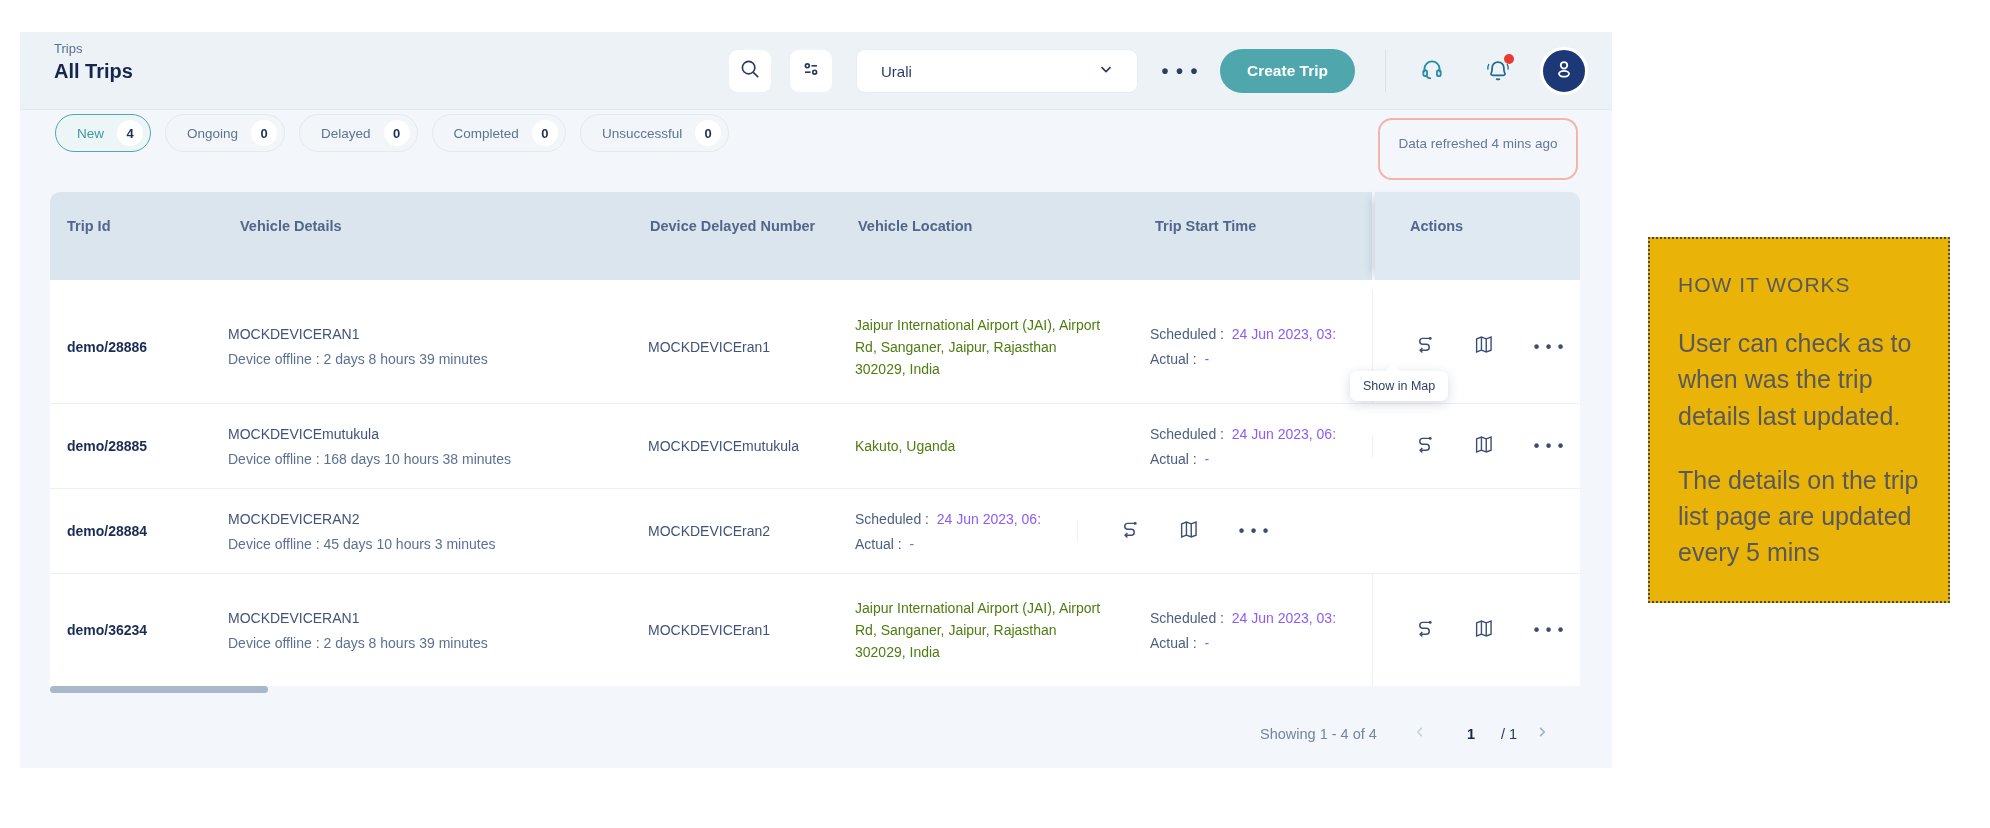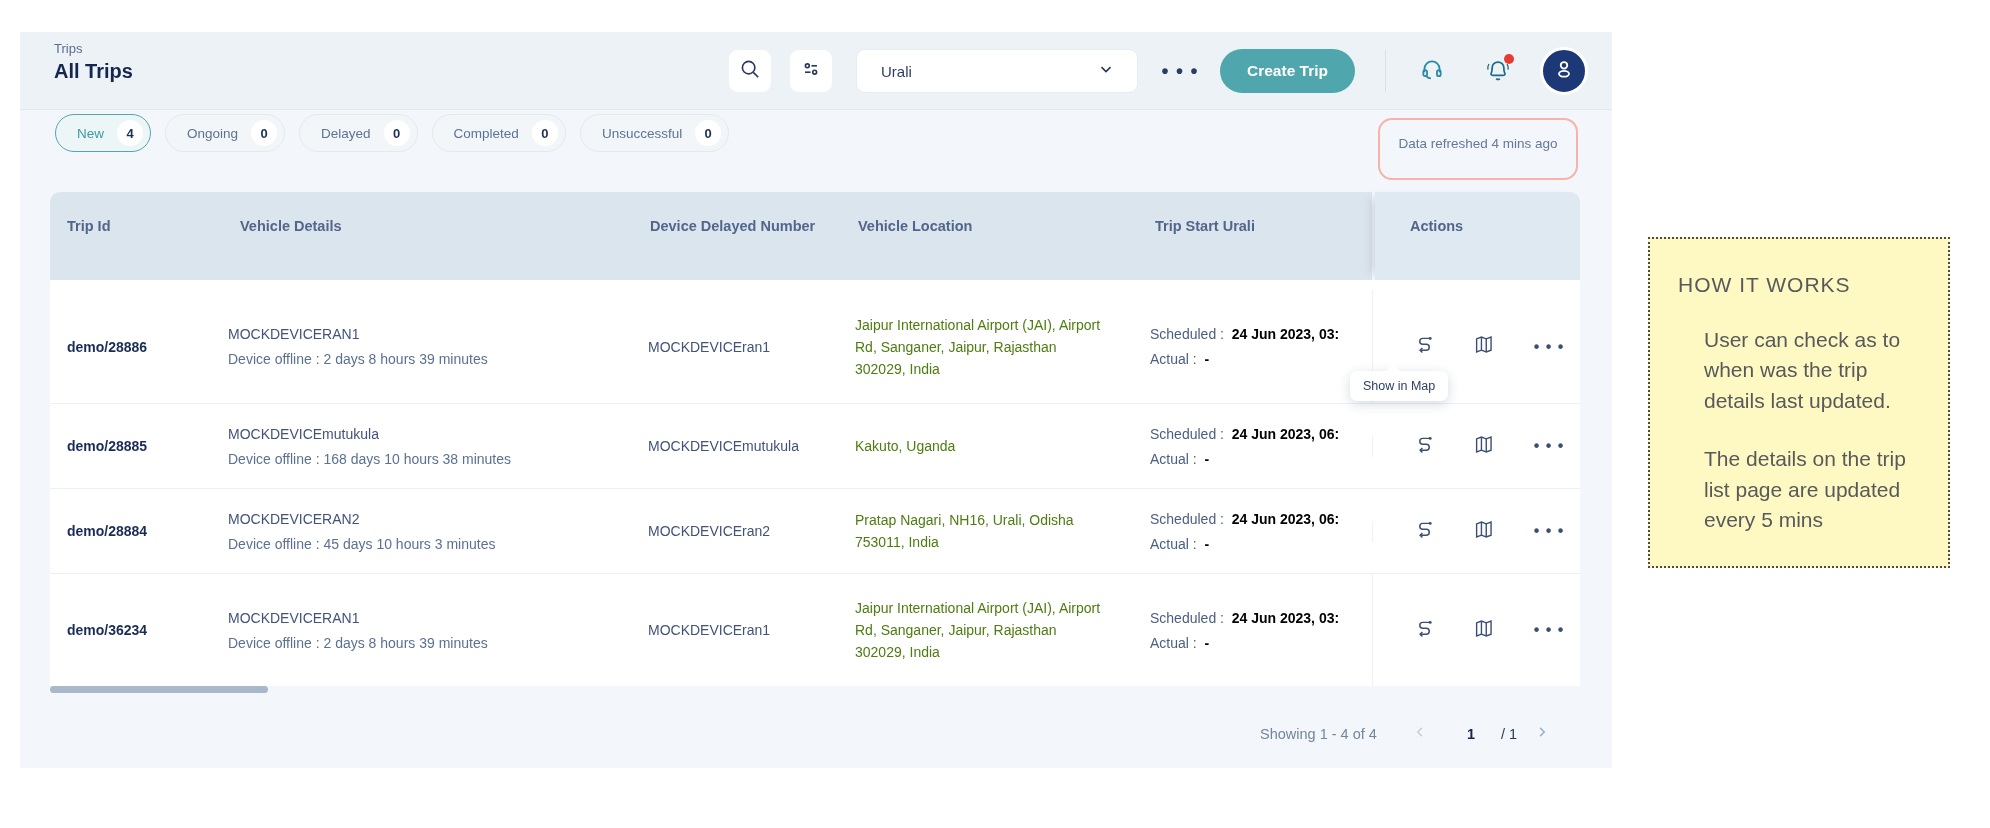--- a/index.html
+++ b/index.html
@@ -71,21 +71,21 @@
   .r-short { min-height:85px;align-items:center; }
   .cell { display:flex; flex-direction:column; justify-content:center; }
   .c-trip { width:178px; padding-left:17px; font-size:14px; font-weight:bold; color:#1a2c55; }
   .c-vehicle { width:420px; gap:9px; }
   .vehicle-name { font-size:14px; color:#42537a; }
   .vehicle-status { font-size:14px; color:#5b7191; }
   .c-serial { width:207px; font-size:14px; color:#42537a; }
   .c-location { width:295px; padding-right:48px; font-size:14px; color:#4d7c0f;
     line-height:22px; }
   .c-time { width:222px; gap:9px; font-size:14px; white-space:nowrap; overflow:hidden; }
-  .t-label { color:#4c6080; } .t-val { color:#000000;font-weight:bold; }
+  .t-label { color:#4c6080; } .t-val { color:#8b5cf6; }
   .c-actions { width:208px; flex-direction:row; align-items:center; gap:39px;
     padding-left:25px; border-left:1px solid #edf2f7; }
   .action-ic { width:21px; height:21px; cursor:pointer; display:flex;
     align-items:center; justify-content:center; }
   .action-ic svg { stroke:#3b4f74; }
   .more-row { font-size:16px; font-weight:bold; color:#3b4f74; letter-spacing:1px;
     cursor:pointer; }
 
   
   .tooltip { position:absolute; left:1330px; top:339px; background:#fff;
@@ -104,24 +104,24 @@
   .pg-summary { font-size:14.5px; color:#71869f; }
   .pg-prev { margin-left:34px; cursor:pointer; display:flex; }
   .pg-prev svg { stroke:#c5d0dd; }
   .pg-current { margin-left:38px; font-size:14.5px; font-weight:bold; color:#16254c; }
   .pg-total { margin-left:26px; font-size:14.5px; color:#2a3a5e; }
   .pg-next { margin-left:16px; cursor:pointer; display:flex; }
   .pg-next svg { stroke:#9db1ca; }
 
   
   .annotation { position:absolute; left:1648px; top:237px; width:302px;
-    min-height:326px; border:2px dotted #4a4a4a; background:#fef9c3;
+    min-height:326px; border:2px dotted #4a4a4a; background:#eab308;
     padding:34px 26px 30px 28px; }
   .annotation-title { font-size:21px; color:#58595b; letter-spacing:1px; }
-  .annotation p { font-size:21px; color:#58595b; line-height:1.45; margin-top:28px;margin-left:26px; }
+  .annotation p { font-size:25px; color:#58595b; line-height:1.45; margin-top:28px; }
 </style>
 </head>
 <body>
 
 <div class="app">
 
   <div class="app-header">
     <div class="title-block">
       <div class="breadcrumb">Trips</div>
       <div class="page-title">All Trips</div>
@@ -211,21 +211,21 @@
     </div>
   </div>
 
   <div class="refresh-badge">Data refreshed 4 mins ago</div>
 
   <div class="thead-main">
     <div class="th" style="left:17px">Trip Id</div>
     <div class="th" style="left:190px">Vehicle Details</div>
     <div class="th" style="left:600px">Device Delayed Number</div>
     <div class="th" style="left:808px">Vehicle Location</div>
-    <div class="th" style="left:1105px">Trip Start Urali</div>
+    <div class="th" style="left:1105px">Trip Start Time</div>
   </div>
   <div class="thead-actions">
     <div class="th" style="left:35px">Actions</div>
   </div>
 
   <div class="table-body">
 
     <div class="trow r-tall">
       <div class="cell c-trip">demo/28886</div>
       <div class="cell c-vehicle">
@@ -296,21 +296,20 @@
       </div>
     </div>
 
     <div class="trow r-short">
       <div class="cell c-trip">demo/28884</div>
       <div class="cell c-vehicle">
         <div class="vehicle-name">MOCKDEVICERAN2</div>
         <div class="vehicle-status">Device offline :  45 days 10 hours 3 minutes</div>
       </div>
       <div class="cell c-serial">MOCKDEVICEran2</div>
-      <div class="cell c-location">Pratap Nagari, NH16, Urali, Odisha 753011, India</div>
       <div class="cell c-time">
         <div><span class="t-label">Scheduled :</span>&nbsp; <span class="t-val">24 Jun 2023, 06:</span></div>
         <div><span class="t-label">Actual :</span>&nbsp; <span class="t-val">-</span></div>
       </div>
       <div class="cell c-actions">
         <span class="action-ic">
           <span>
             <svg width="21" height="21" viewBox="0 0 24 24" fill="none" stroke-width="1.7">
               <path d="M18 5h-8a3.4 3.4 0 0 0 0 6.8h4a3.4 3.4 0 0 1 0 6.8H7"></path>
               <path d="M9.6 16l-2.6 2.6L9.6 21.2" fill="none"></path>

